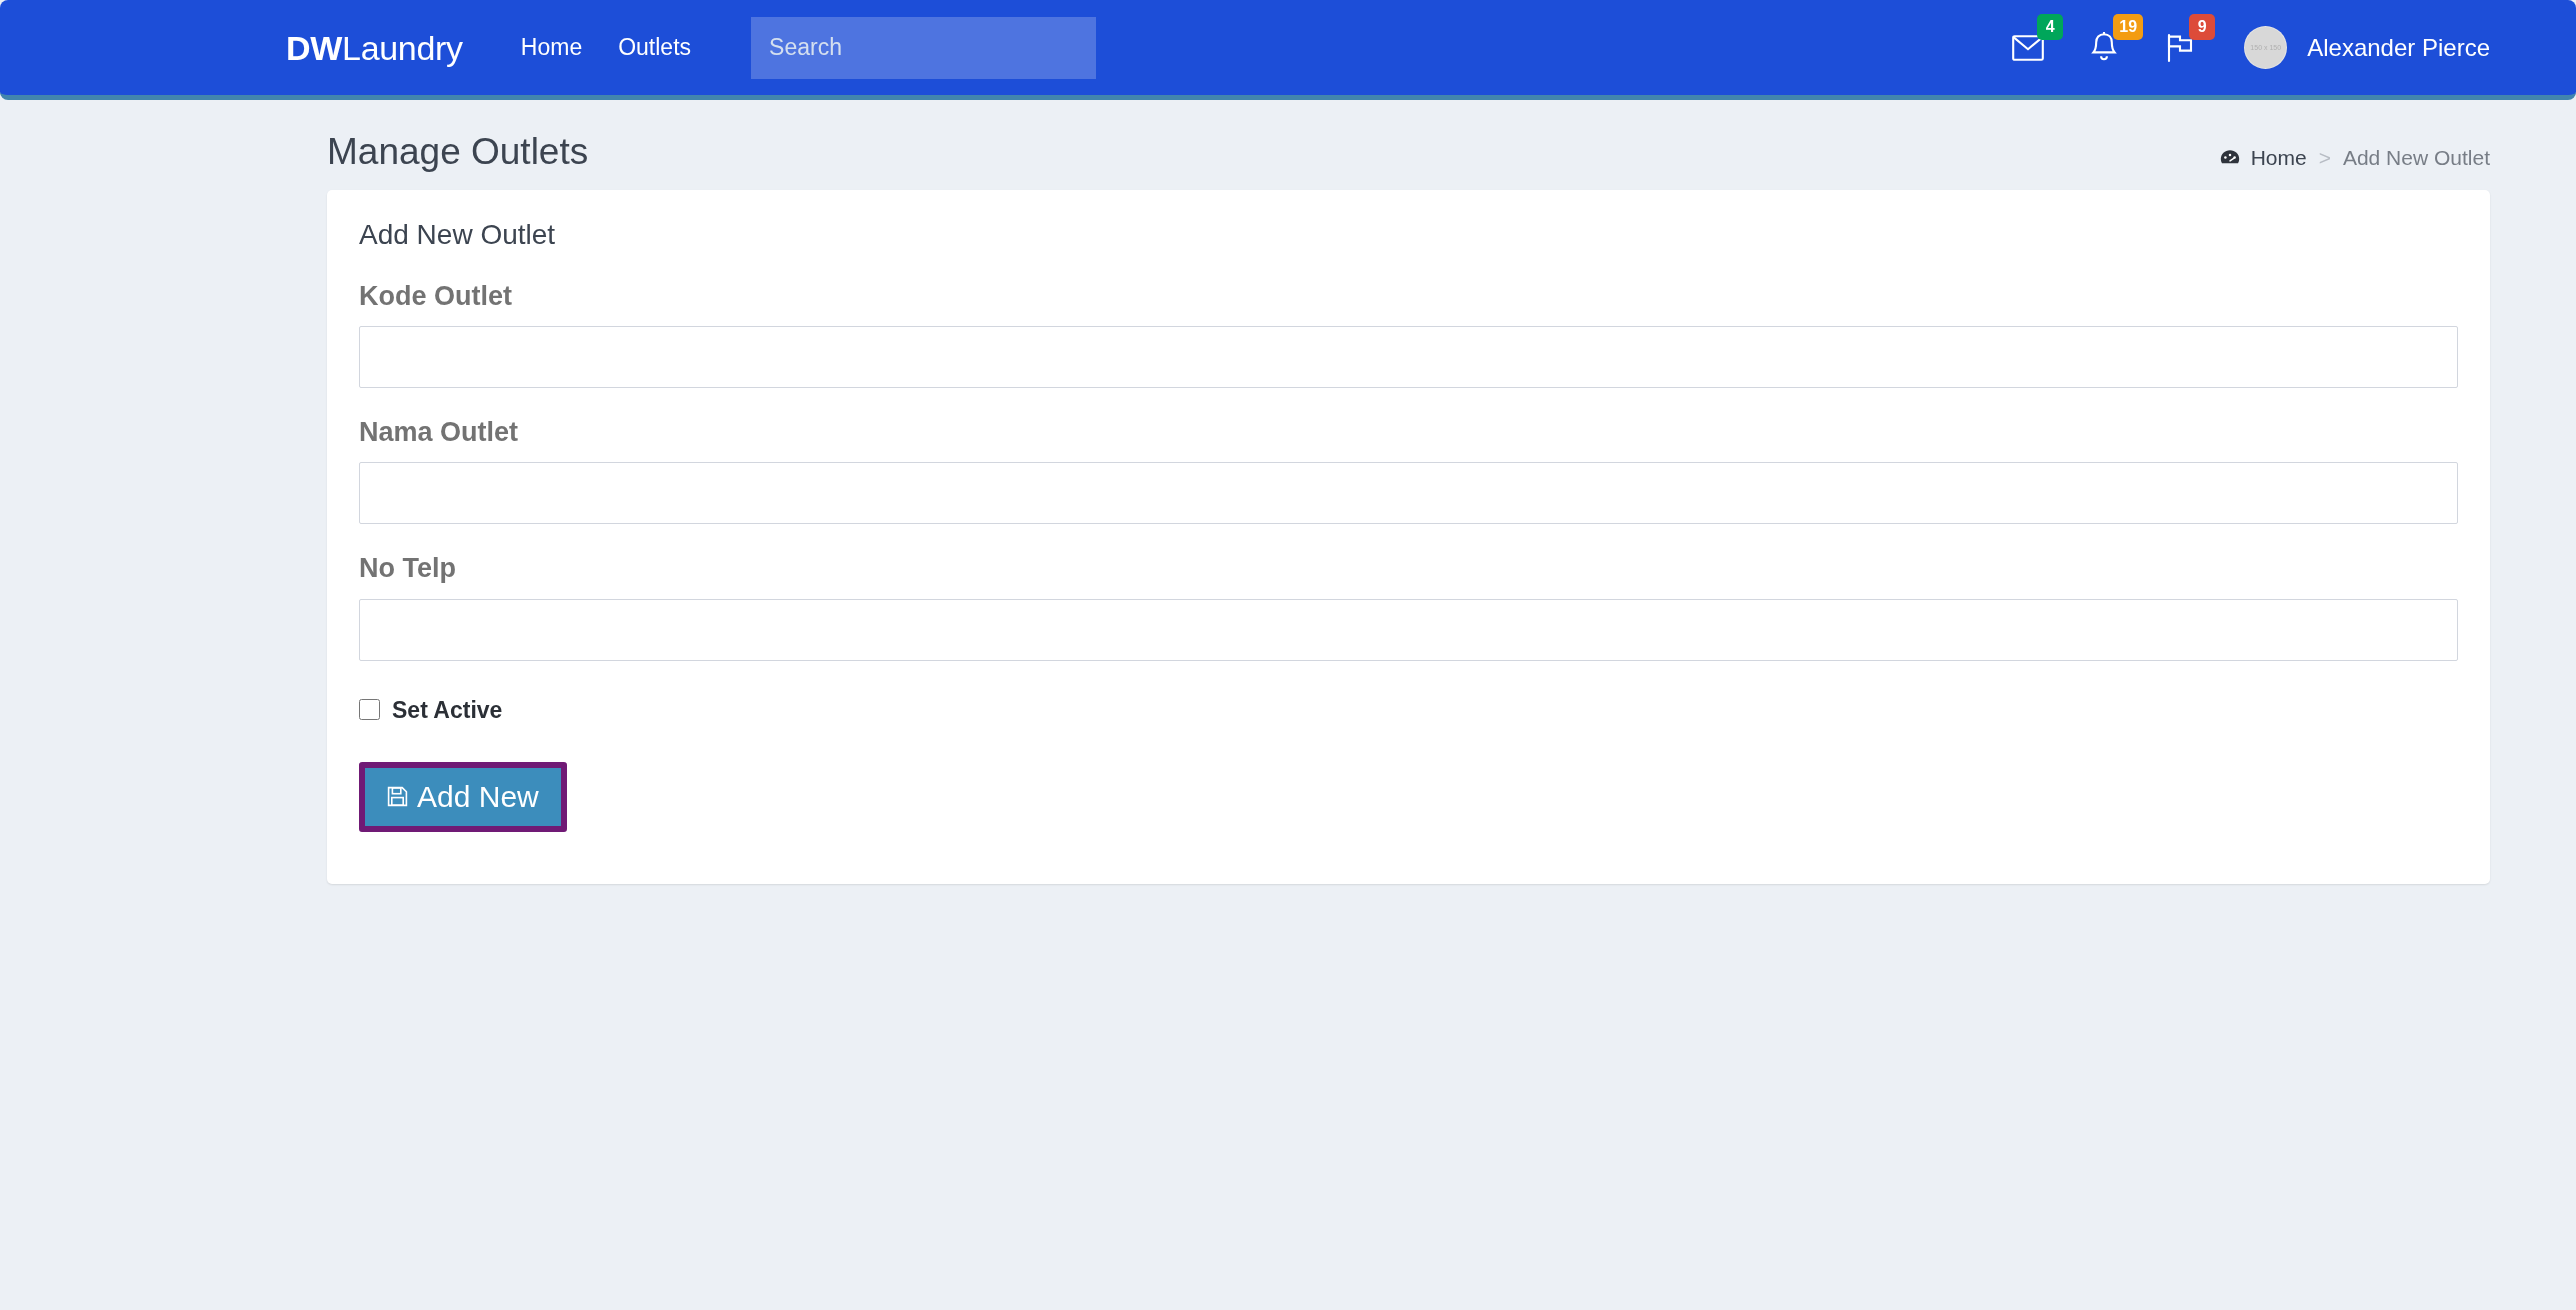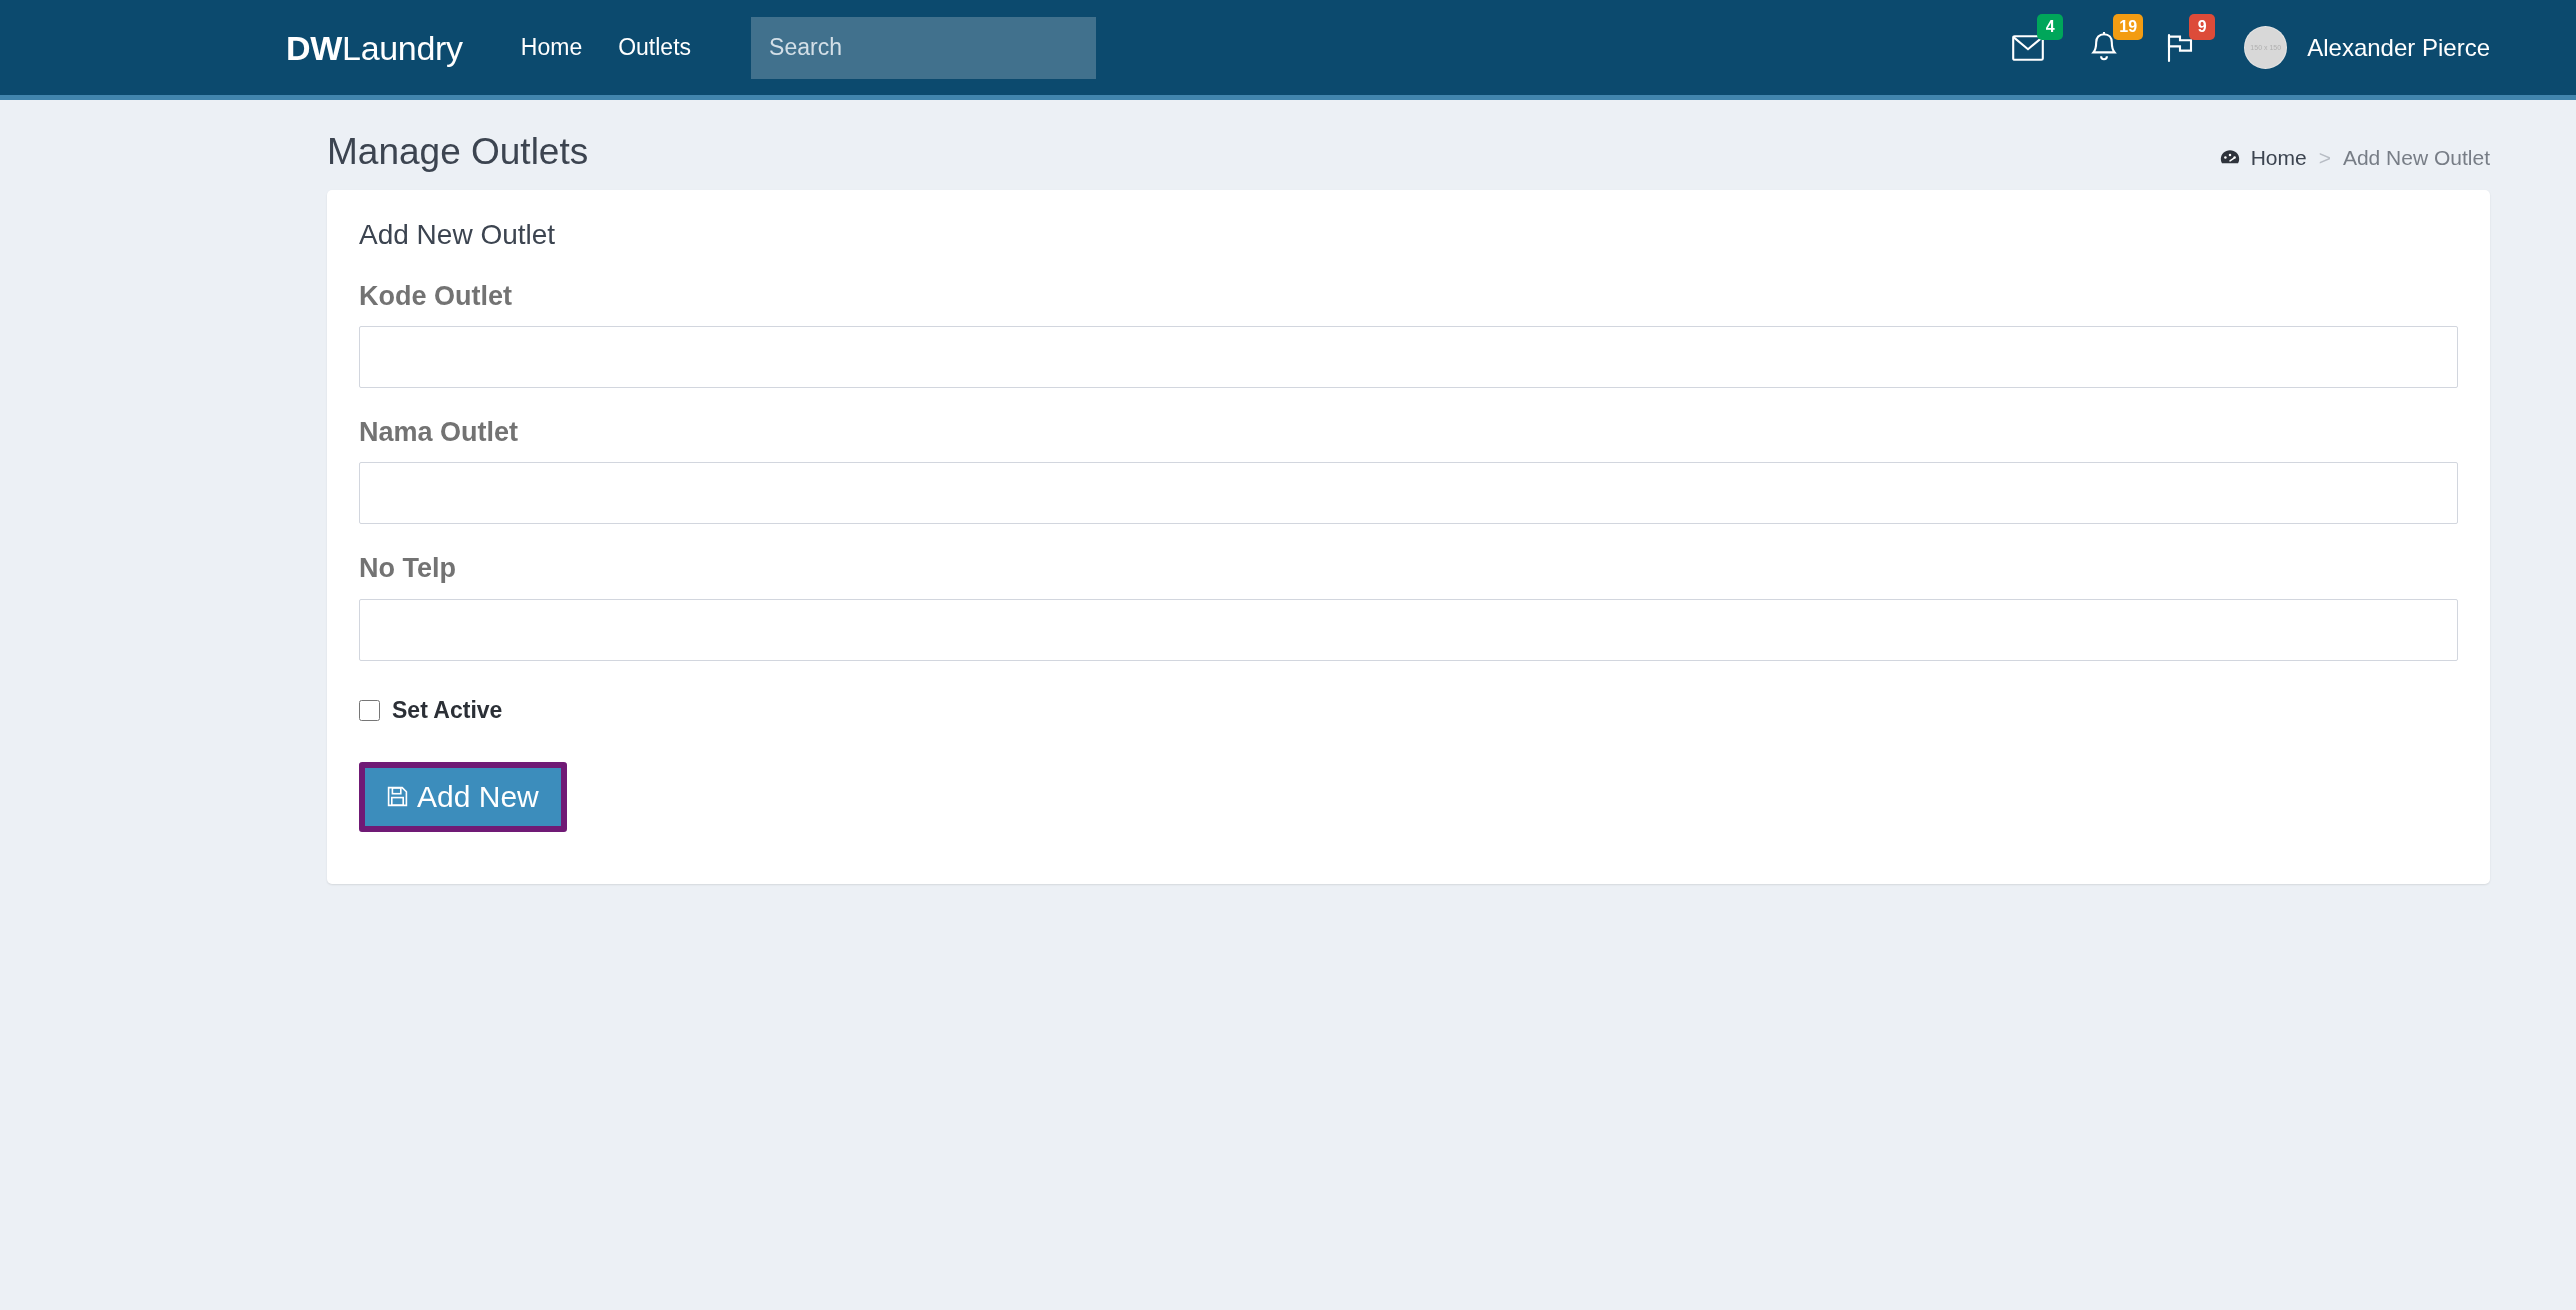--- a/index.html
+++ b/index.html
@@ -13,25 +13,26 @@
     background: #ecf0f5;
     font-family: "Liberation Sans", sans-serif;
     color: #333;
     overflow: hidden;
   }
 
   
   .navbar {
     position: relative;
     height: 100px;
-    background: #0c4a6e;
+    background: #1d4ed8;
     border-bottom: 5px solid #4285ad;
     display: flex;
     align-items: center;
     padding: 0 0 0 0;
+    border-radius: 8px;
   }
   .nav-left {
     display: flex;
     align-items: center;
     margin-left: 286px;
   }
   .brand {
     font-size: 34px;
     color: #ffffff;
     letter-spacing: -0.3px;
@@ -227,21 +228,20 @@
     outline: none;
   }
   textarea.form-control {
     height: 223px;
     padding: 12px 18px;
     resize: vertical;
     line-height: 1.4;
   }
   .checkbox-row {
     display: flex;
-    align-items: center;
     margin-top: 38px;
     margin-bottom: 40px;
   }
   .checkbox-row input[type=checkbox] {
     width: 21px;
     height: 21px;
     margin: 0 12px 0 0;
     cursor: pointer;
     flex: none;
   }

